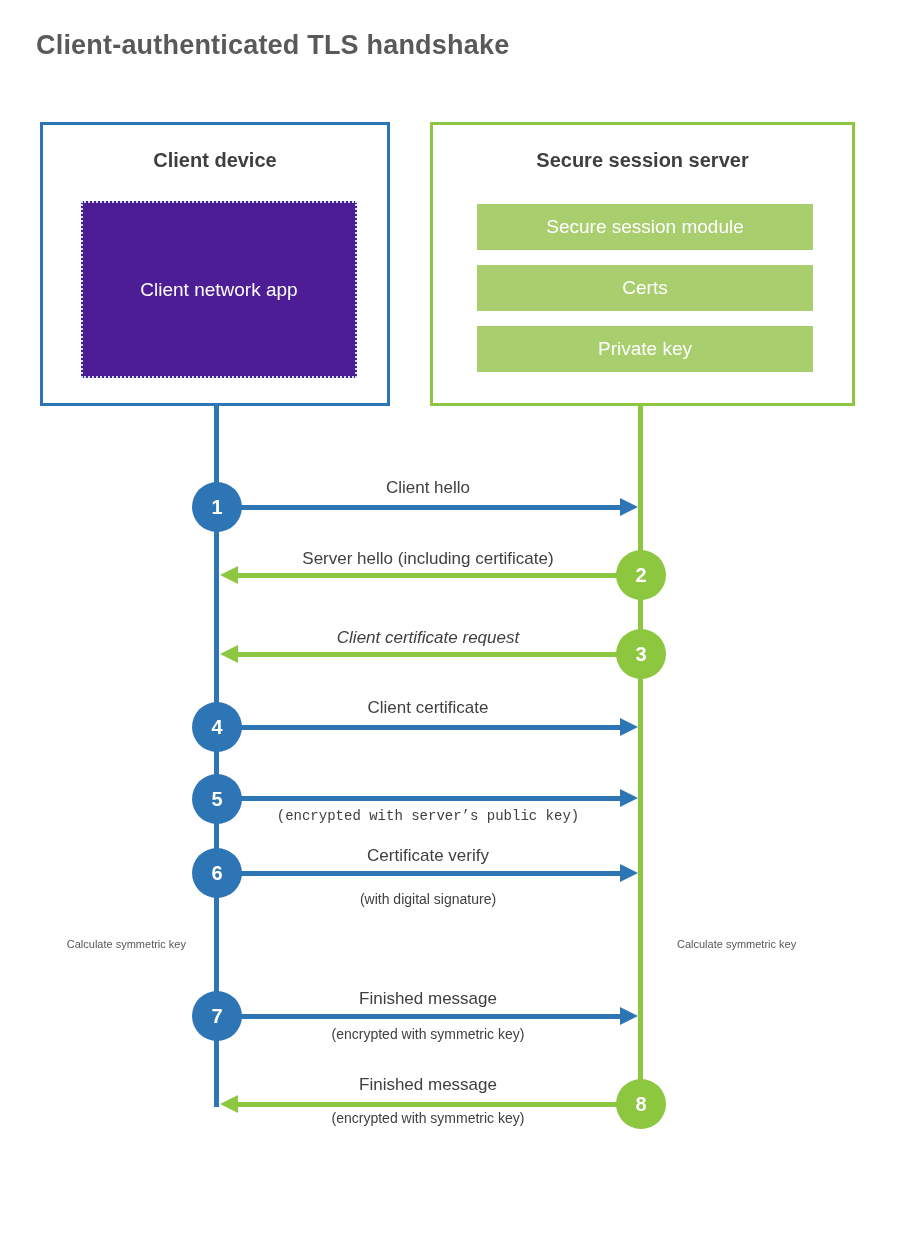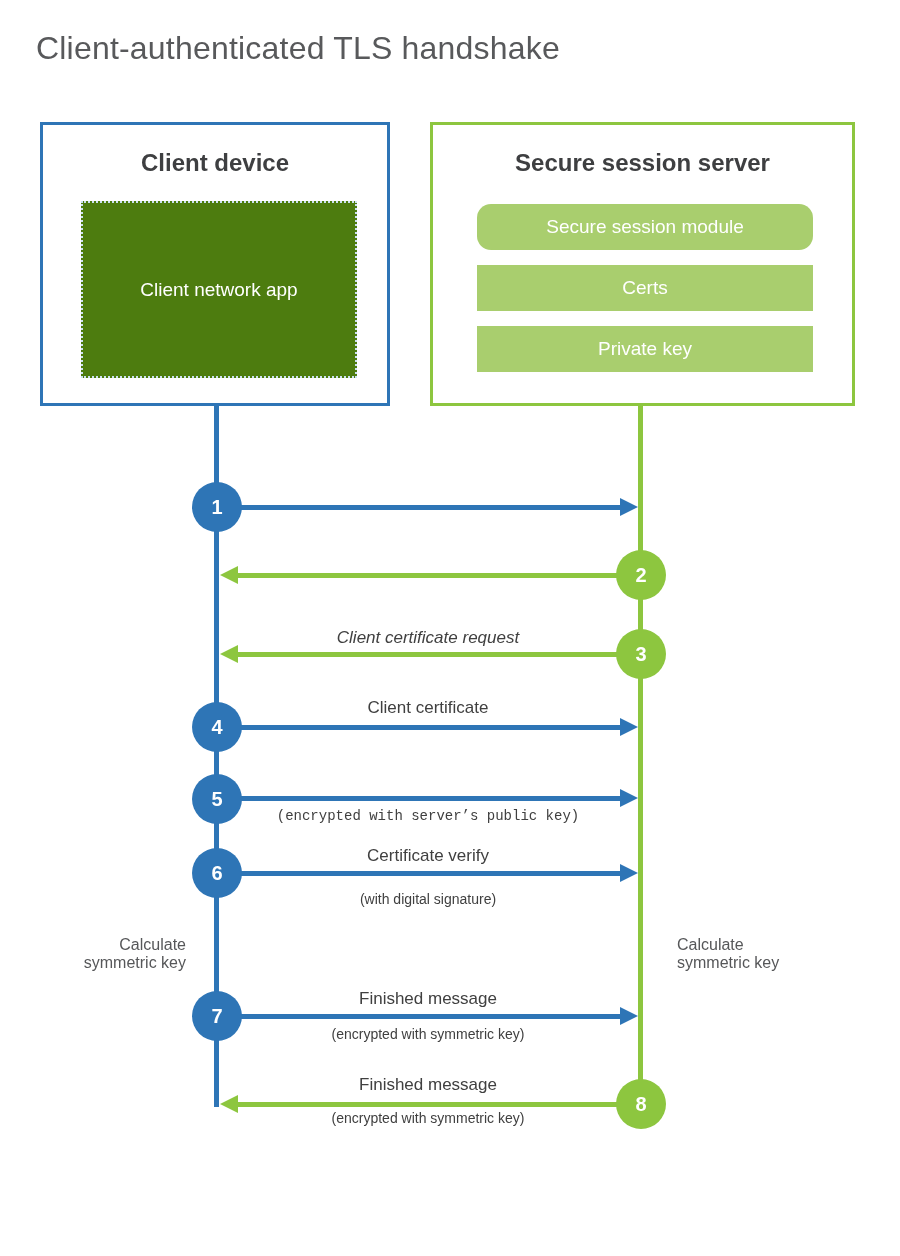--- a/index.html
+++ b/index.html
@@ -1,38 +1,38 @@
 <!DOCTYPE html>
 <html><head>
 <meta charset="utf-8">
 <style>
   html,body{margin:0;padding:0;background:#ffffff;}
   .canvas{
     position:relative;width:900px;height:1256px;background:#ffffff;
     font-family:"Liberation Sans", sans-serif;overflow:hidden;
   }
   .title{
-    position:absolute;left:36px;top:30px;font-size:32px;font-weight:400;
+    position:absolute;left:36px;top:30px;font-size:27px;font-weight:700;
     color:#58595B;letter-spacing:0.2px;
   }
   
   .actor{position:absolute;top:122px;height:284px;background:#fff;box-sizing:border-box;}
   .actor.client{left:40px;width:350px;border:3px solid #2E75B6;}
   .actor.server{left:430px;width:425px;border:3px solid #8DC63F;}
-  .actor-title{margin-top:24px;text-align:center;font-size:24px;font-weight:700;color:#3E3F41;}
+  .actor-title{margin-top:24px;text-align:center;font-size:20px;font-weight:700;color:#3E3F41;}
   .app-box{
-    position:absolute;left:38px;top:76px;width:276px;height:177px;background:#4d7c0f;
+    position:absolute;left:38px;top:76px;width:276px;height:177px;background:#4c1d95;
     border:2px dotted #cfe2f3;box-sizing:border-box;display:flex;align-items:center;justify-content:center;
   }
   .app-box .app-text{width:160px;text-align:center;color:#ffffff;font-size:19px;line-height:1.45;}
   .srv-bar{
     position:absolute;left:44px;width:336px;height:46px;background:#A9CE6E;
     color:#ffffff;font-size:19px;text-align:center;line-height:46px;
   }
-  .srv-bar.b0{top:79px;border-radius:14px;} .srv-bar.b1{top:140px;} .srv-bar.b2{top:201px;}
+  .srv-bar.b0{top:79px;} .srv-bar.b1{top:140px;} .srv-bar.b2{top:201px;}
   
   .vline{position:absolute;width:5px;}
   .vline.blue{left:214px;top:405px;height:702px;background:#2E75B6;}
   .vline.green{left:638px;top:405px;height:700px;background:#8DC63F;}
   
   .circle{
     position:absolute;width:50px;height:50px;border-radius:50%;z-index:5;
     color:#fff;font-size:20px;font-weight:700;text-align:center;line-height:50px;
   }
   .circle.blue{background:#2E75B6;left:192px;}
@@ -52,21 +52,21 @@
   .msg{position:absolute;left:228px;width:400px;text-align:center;color:#404040;font-size:17px;}
   .sub{position:absolute;left:228px;width:400px;text-align:center;color:#404040;font-size:14px;}
   .l1{top:478px;} .l2{top:549px;} .l3{top:628px;font-style:italic;} .l4{top:698px;}
   .l5{top:772px;} .l6{top:846px;} .l7{top:989px;} .l8{top:1075px;}
   .s5{top:808px;font-family:Liberation Mono, monospace;} .s6{top:882px;margin-top:9px;} .s7{top:1026px;} .s8{top:1110px;}
   
   .srv-note{
     position:absolute;left:666px;top:764px;width:156px;
     font-size:13.5px;line-height:17px;color:#4A4B4D;text-align:left;
   }
-  .calc{position:absolute;top:936px;width:130px;font-size:16px;line-height:17.5px;color:#565759;}
+  .calc{position:absolute;top:936px;width:130px;font-size:11px;line-height:17.5px;color:#565759;}
   .calc.left{left:56px;text-align:right;}
   .calc.right{left:677px;text-align:left;}
 </style>
 </head>
 <body>
 
 <div class="canvas">
 
   <div class="title">Client-authenticated TLS handshake</div>
 
@@ -84,25 +84,27 @@
     <div class="srv-bar b2">Private key</div>
   </div>
 
   <div class="vline blue"></div>
   <div class="vline green"></div>
 
   <div class="circle blue c1">1</div>
   <div class="arrow blue a1">
       <span class="head"></span>
     </div>
+  <div class="msg l1">Client hello</div>
 
   <div class="circle green c2">2</div>
   <div class="arrow green a2">
       <span class="head"></span>
     </div>
+  <div class="msg l2">Server hello (including certificate)</div>
 
   <div class="circle green c3">3</div>
   <div class="arrow green a3">
       <span class="head"></span>
     </div>
   <div class="msg l3">Client certificate request</div>
 
   <div class="circle blue c4">4</div>
   <div class="arrow blue a4">
       <span class="head"></span>

